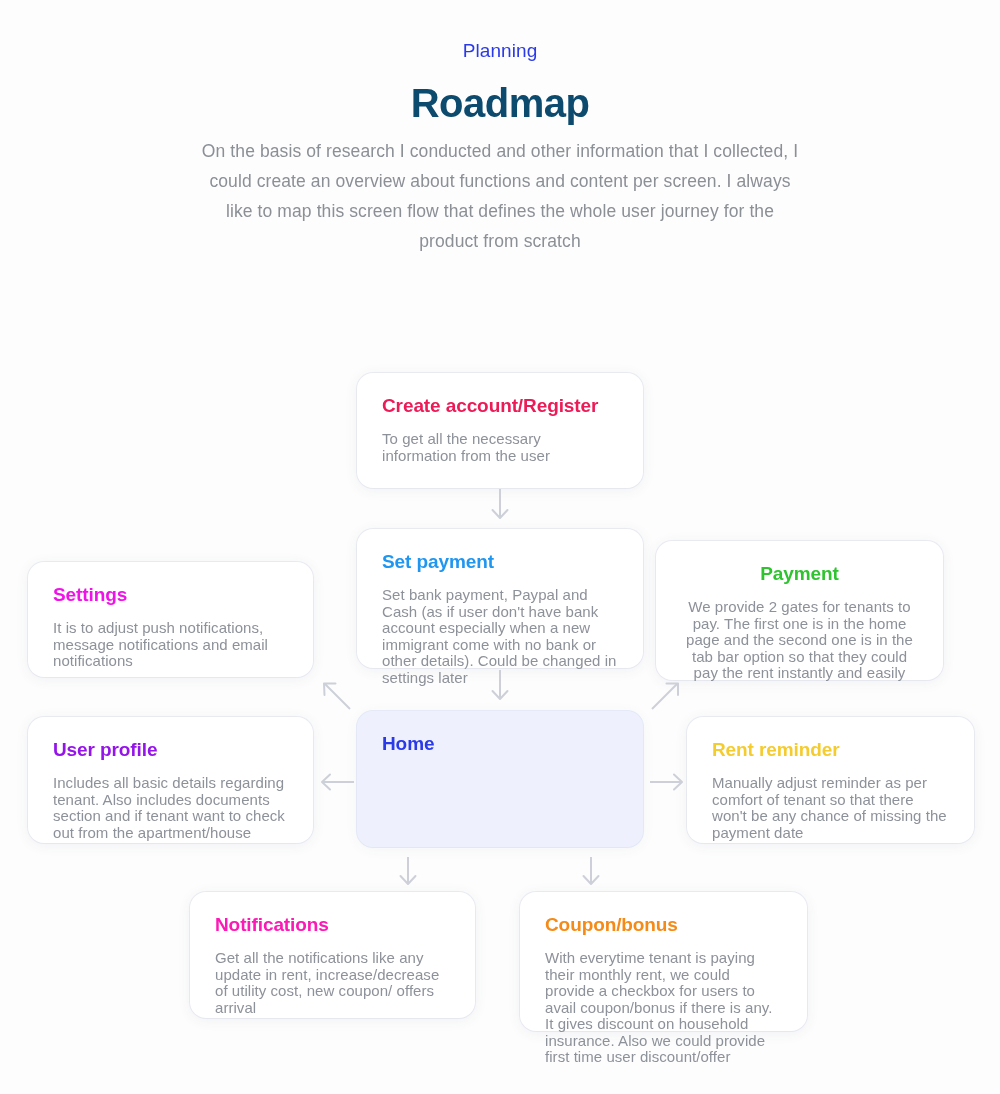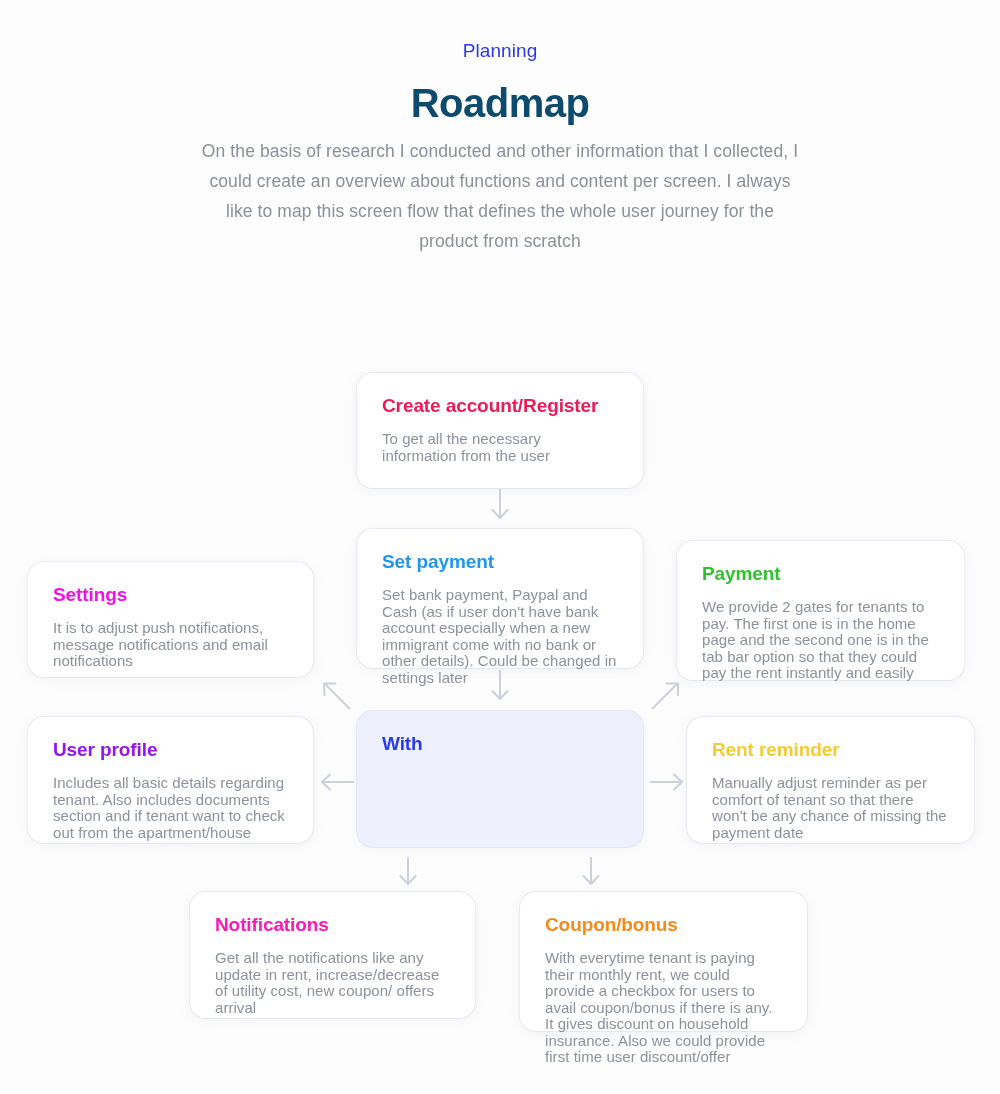--- a/index.html
+++ b/index.html
@@ -71,21 +71,21 @@
     font-size: 15px;
     line-height: 16.5px;
     color: #8d9199;
     letter-spacing: .05px;
   }
 
   
   #card-create       { left: 357px; top: 373px;  width: 286px; height: 115px; }
   #card-setpayment   { left: 357px; top: 529px;  width: 286px; height: 139px; }
   #card-settings     { left: 28px;  top: 562px;  width: 285px; height: 115px; }
-  #card-payment      { left: 677px; top: 541px;  width: 287px; height: 139px; }
+  #card-payment      { left: 656px; top: 541px;  width: 287px; height: 139px; text-align: center; }
   #card-home         { left: 357px; top: 711px;  width: 286px; height: 136px; }
   #card-userprofile  { left: 28px;  top: 717px;  width: 285px; height: 126px; }
   #card-rentreminder { left: 687px; top: 717px;  width: 287px; height: 126px; }
   #card-notify       { left: 190px; top: 892px;  width: 285px; height: 126px; }
   #card-coupon       { left: 520px; top: 892px;  width: 287px; height: 139px; }
 
   
   .arrow { position: absolute; }
   .arrow svg { display: block; }
 
@@ -123,21 +123,21 @@
     <div class="card-title" style="color:#f013e8">Settings</div>
     <div class="card-desc">It is to adjust push notifications, message notifications and email notifications</div>
   </div>
 
   <div class="card big-title" id="card-payment">
     <div class="card-title" style="color:#2fc32f">Payment</div>
     <div class="card-desc">We provide 2 gates for tenants to pay. The first one is in the home page and the second one is in the tab bar option so that they could pay the rent instantly and easily</div>
   </div>
 
   <div class="card highlight big-title" id="card-home">
-    <div class="card-title" style="color:#2b3ae8">With</div>
+    <div class="card-title" style="color:#2b3ae8">Home</div>
   </div>
 
   <div class="card big-title" id="card-userprofile">
     <div class="card-title" style="color:#9514ea">User profile</div>
     <div class="card-desc">Includes all basic details regarding tenant. Also includes documents section and if tenant want to check out from the apartment/house</div>
   </div>
 
   <div class="card big-title" id="card-rentreminder">
     <div class="card-title" style="color:#f5cc30">Rent reminder</div>
     <div class="card-desc">Manually adjust reminder as per comfort of tenant so that there won't be any chance of missing the payment date</div>

